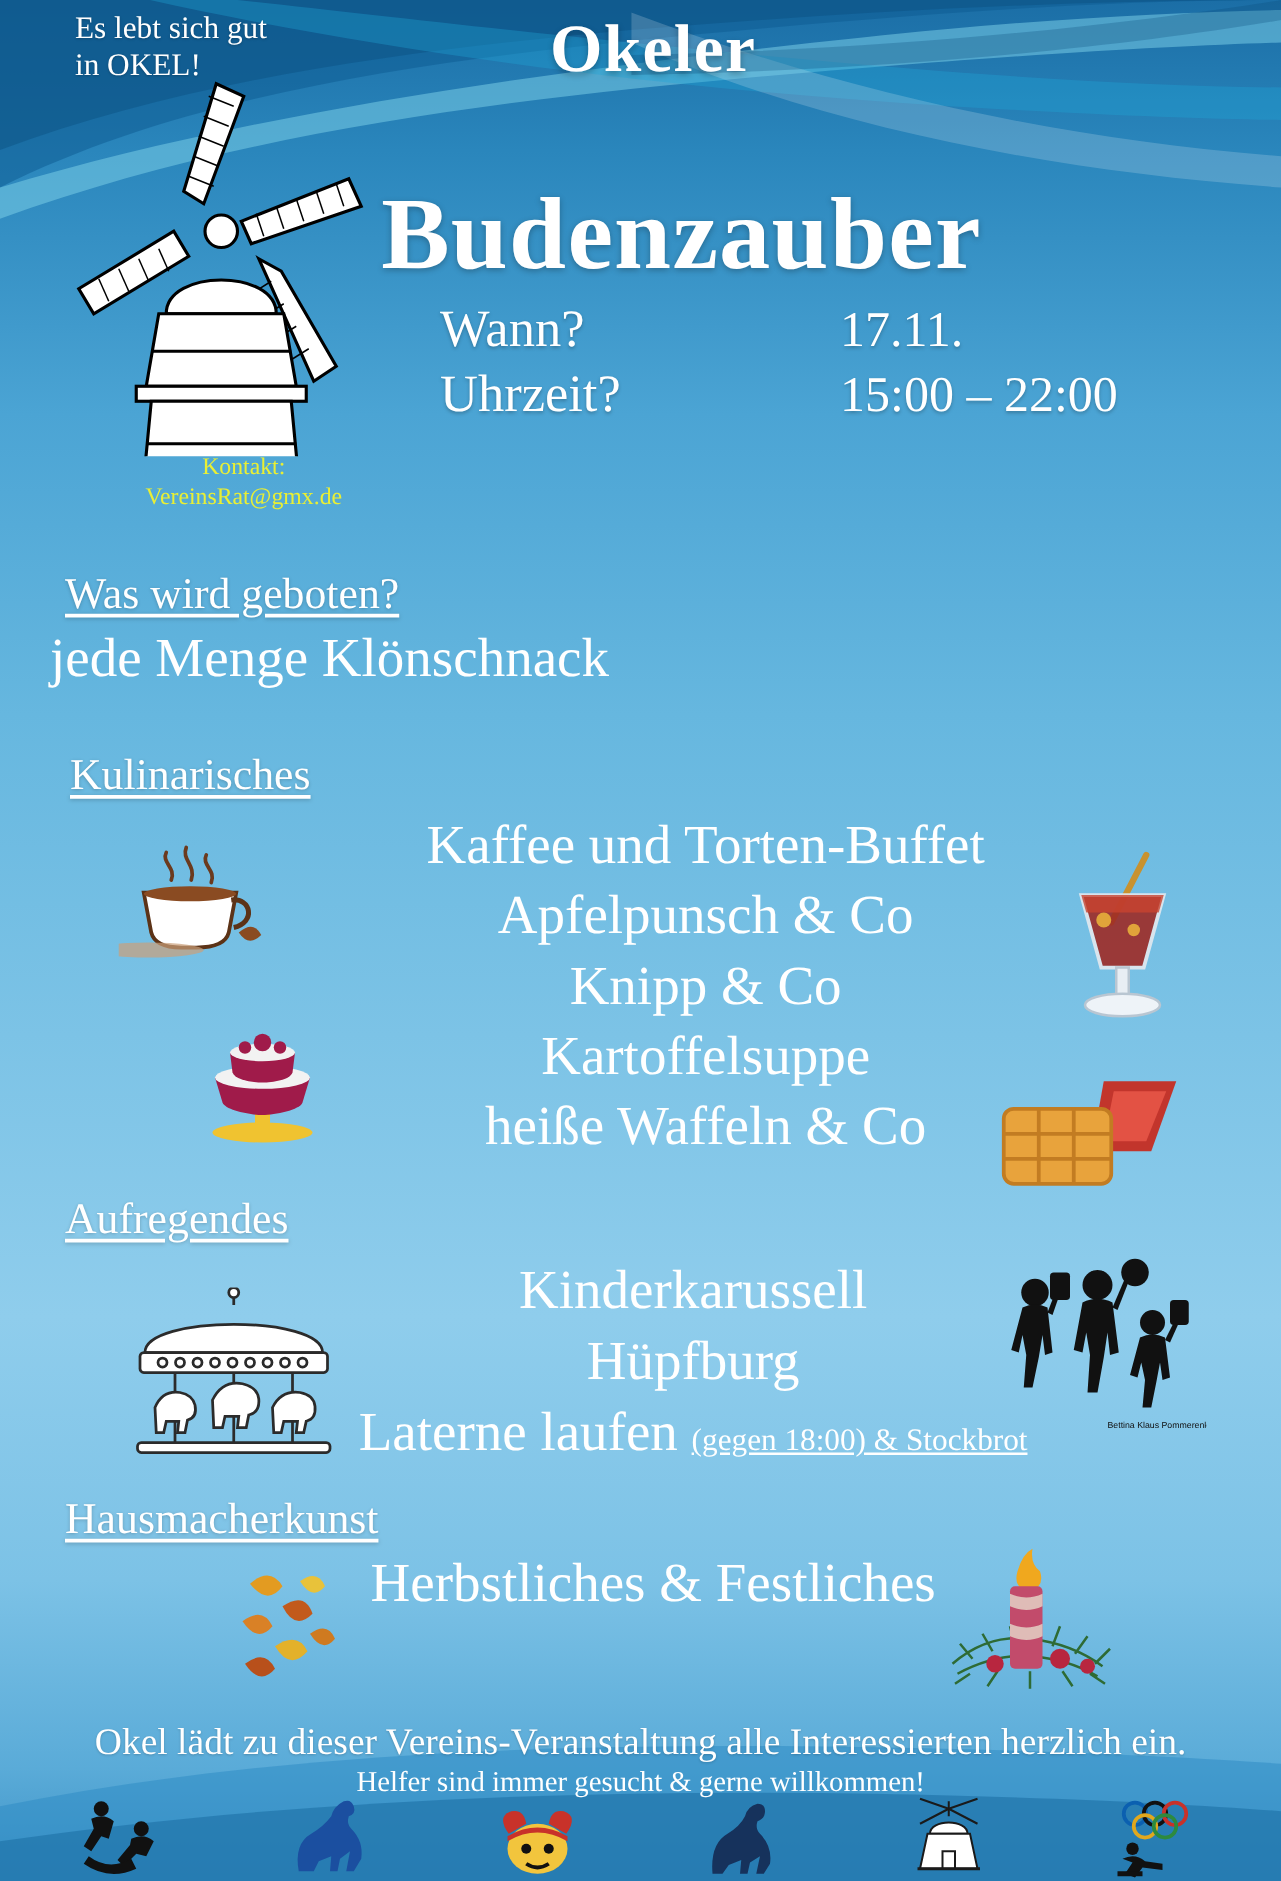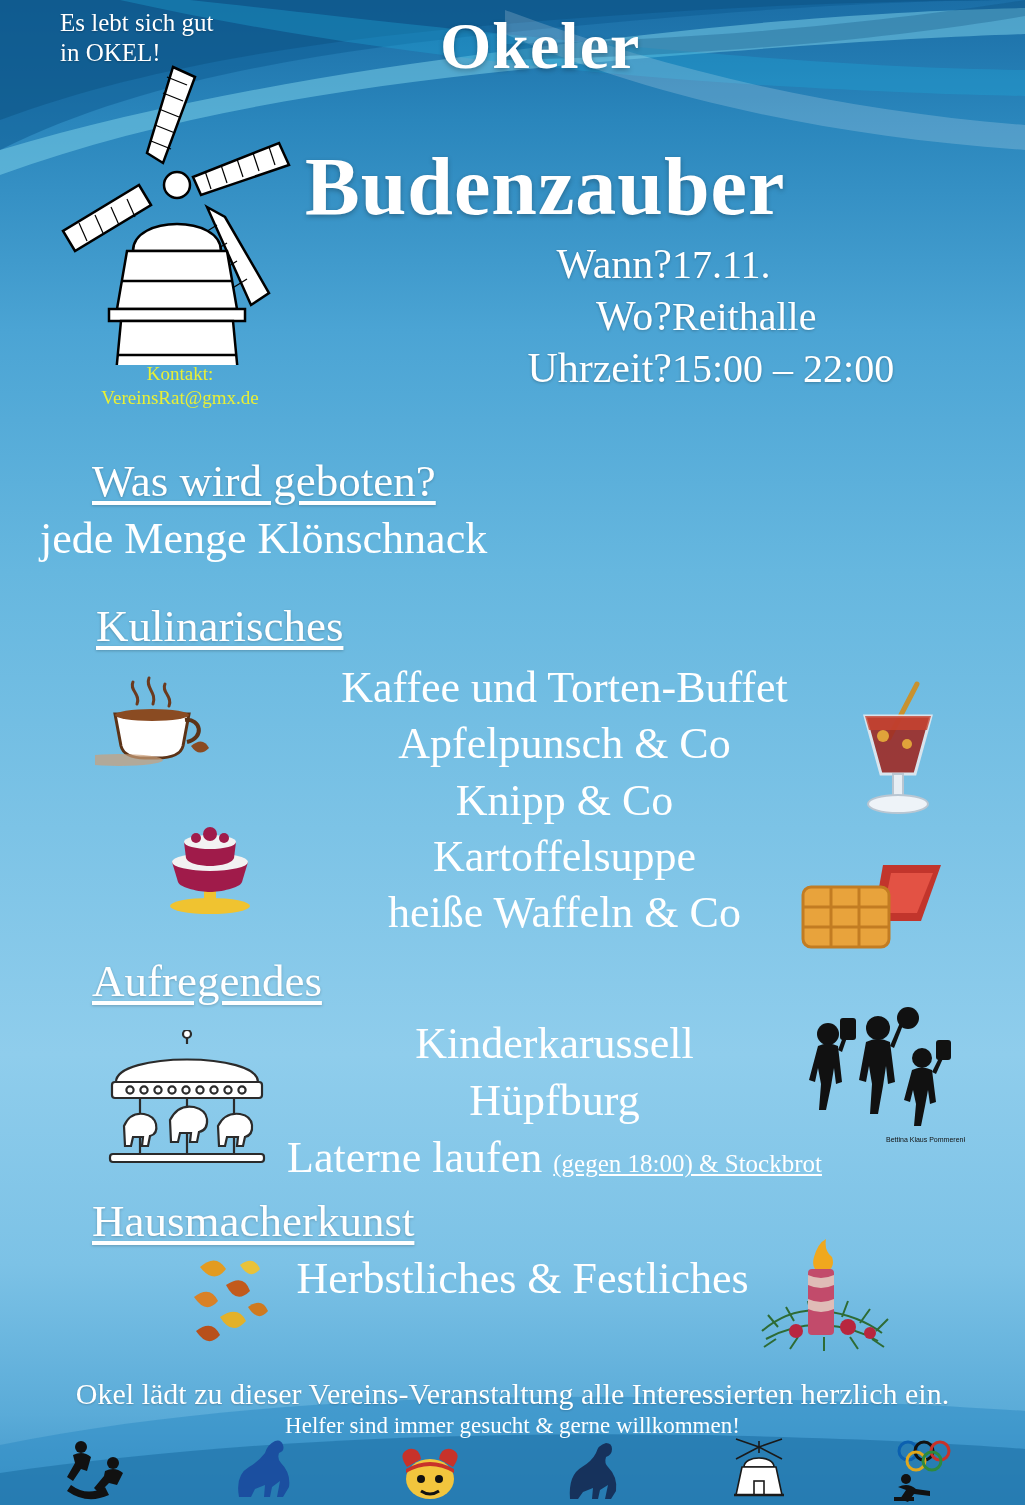--- a/index.html
+++ b/index.html
@@ -52,34 +52,34 @@
   .tagline div { white-space: nowrap; }
   .windmill {
     position: absolute;
     left: 55px;
     top: 55px;
     width: 250px;
     height: 310px;
   }
   .contact {
     position: absolute;
-    left: 45px;
+    left: 60px;
     top: 362px;
     width: 270px;
     text-align: center;
     font-size: 19px;
     line-height: 1.25;
     color: #e9ef34;
     font-family: "Liberation Serif", serif;
   }
   .title1 {
     position: absolute;
     left: 440px;
     top: 8px;
-    font-size: 66px;
+    font-size: 54px;
     font-weight: bold;
     letter-spacing: 1px;
     color: #ffffff;
     text-shadow: 0 2px 5px rgba(0,0,0,.28);
   }
   .title2 {
     position: absolute;
     left: 305px;
     top: 140px;
     font-size: 82px;
@@ -87,47 +87,46 @@
     letter-spacing: 1px;
     color: #ffffff;
     text-shadow: 0 2px 5px rgba(0,0,0,.28);
     text-align: right;
   }
   .facts {
     position: absolute;
     left: 352px;
     top: 240px;
     width: 600px;
-    text-align: right;
   }
   .fact-row {
     display: flex;
     align-items: baseline;
     margin-bottom: 4px;
   }
   .fact-q {
     width: 320px;
     font-size: 42px;
     color: #ffffff;
     text-shadow: 0 1px 3px rgba(0,0,0,.25);
   }
   .fact-a {
     font-size: 40px;
     color: #ffffff;
     text-shadow: 0 1px 3px rgba(0,0,0,.25);
   }
 
   
   .section-head {
-    font-size: 45px;
+    font-size: 35px;
     text-decoration: underline;
     text-underline-offset: 5px;
     color: #ffffff;
     text-shadow: 0 1px 3px rgba(0,0,0,.22);
-    margin-left: 92px;
+    margin-left: 52px;
   }
   .sec-offer { position: absolute; left: 0; top: 455px; width: 100%; }
   .offer-line {
     margin-top: 6px;
     text-align: left;
     font-size: 44px;
     padding-left: 40px;
   }
 
   .sec-food { position: absolute; left: 4px; top: 600px; width: 100%; }
@@ -290,24 +289,20 @@
       <div>VereinsRat@gmx.de</div>
     </div>
 
     <div class="title1">Okeler</div>
     <div class="title2">Budenzauber</div>
 
     <div class="facts">
       <div class="fact-row">
         <div class="fact-q">Wann?</div>
         <div class="fact-a">17.11.</div>
-      </div>
-      <div class="fact-row">
-        <div class="fact-q">Wo?</div>
-        <div class="fact-a">Reithalle</div>
       </div>
       <div class="fact-row">
         <div class="fact-q">Uhrzeit?</div>
         <div class="fact-a">15:00 – 22:00</div>
       </div>
     </div>
   </div>
 
   <div class="sec-offer">
     <div class="section-head">Was wird geboten?</div>

